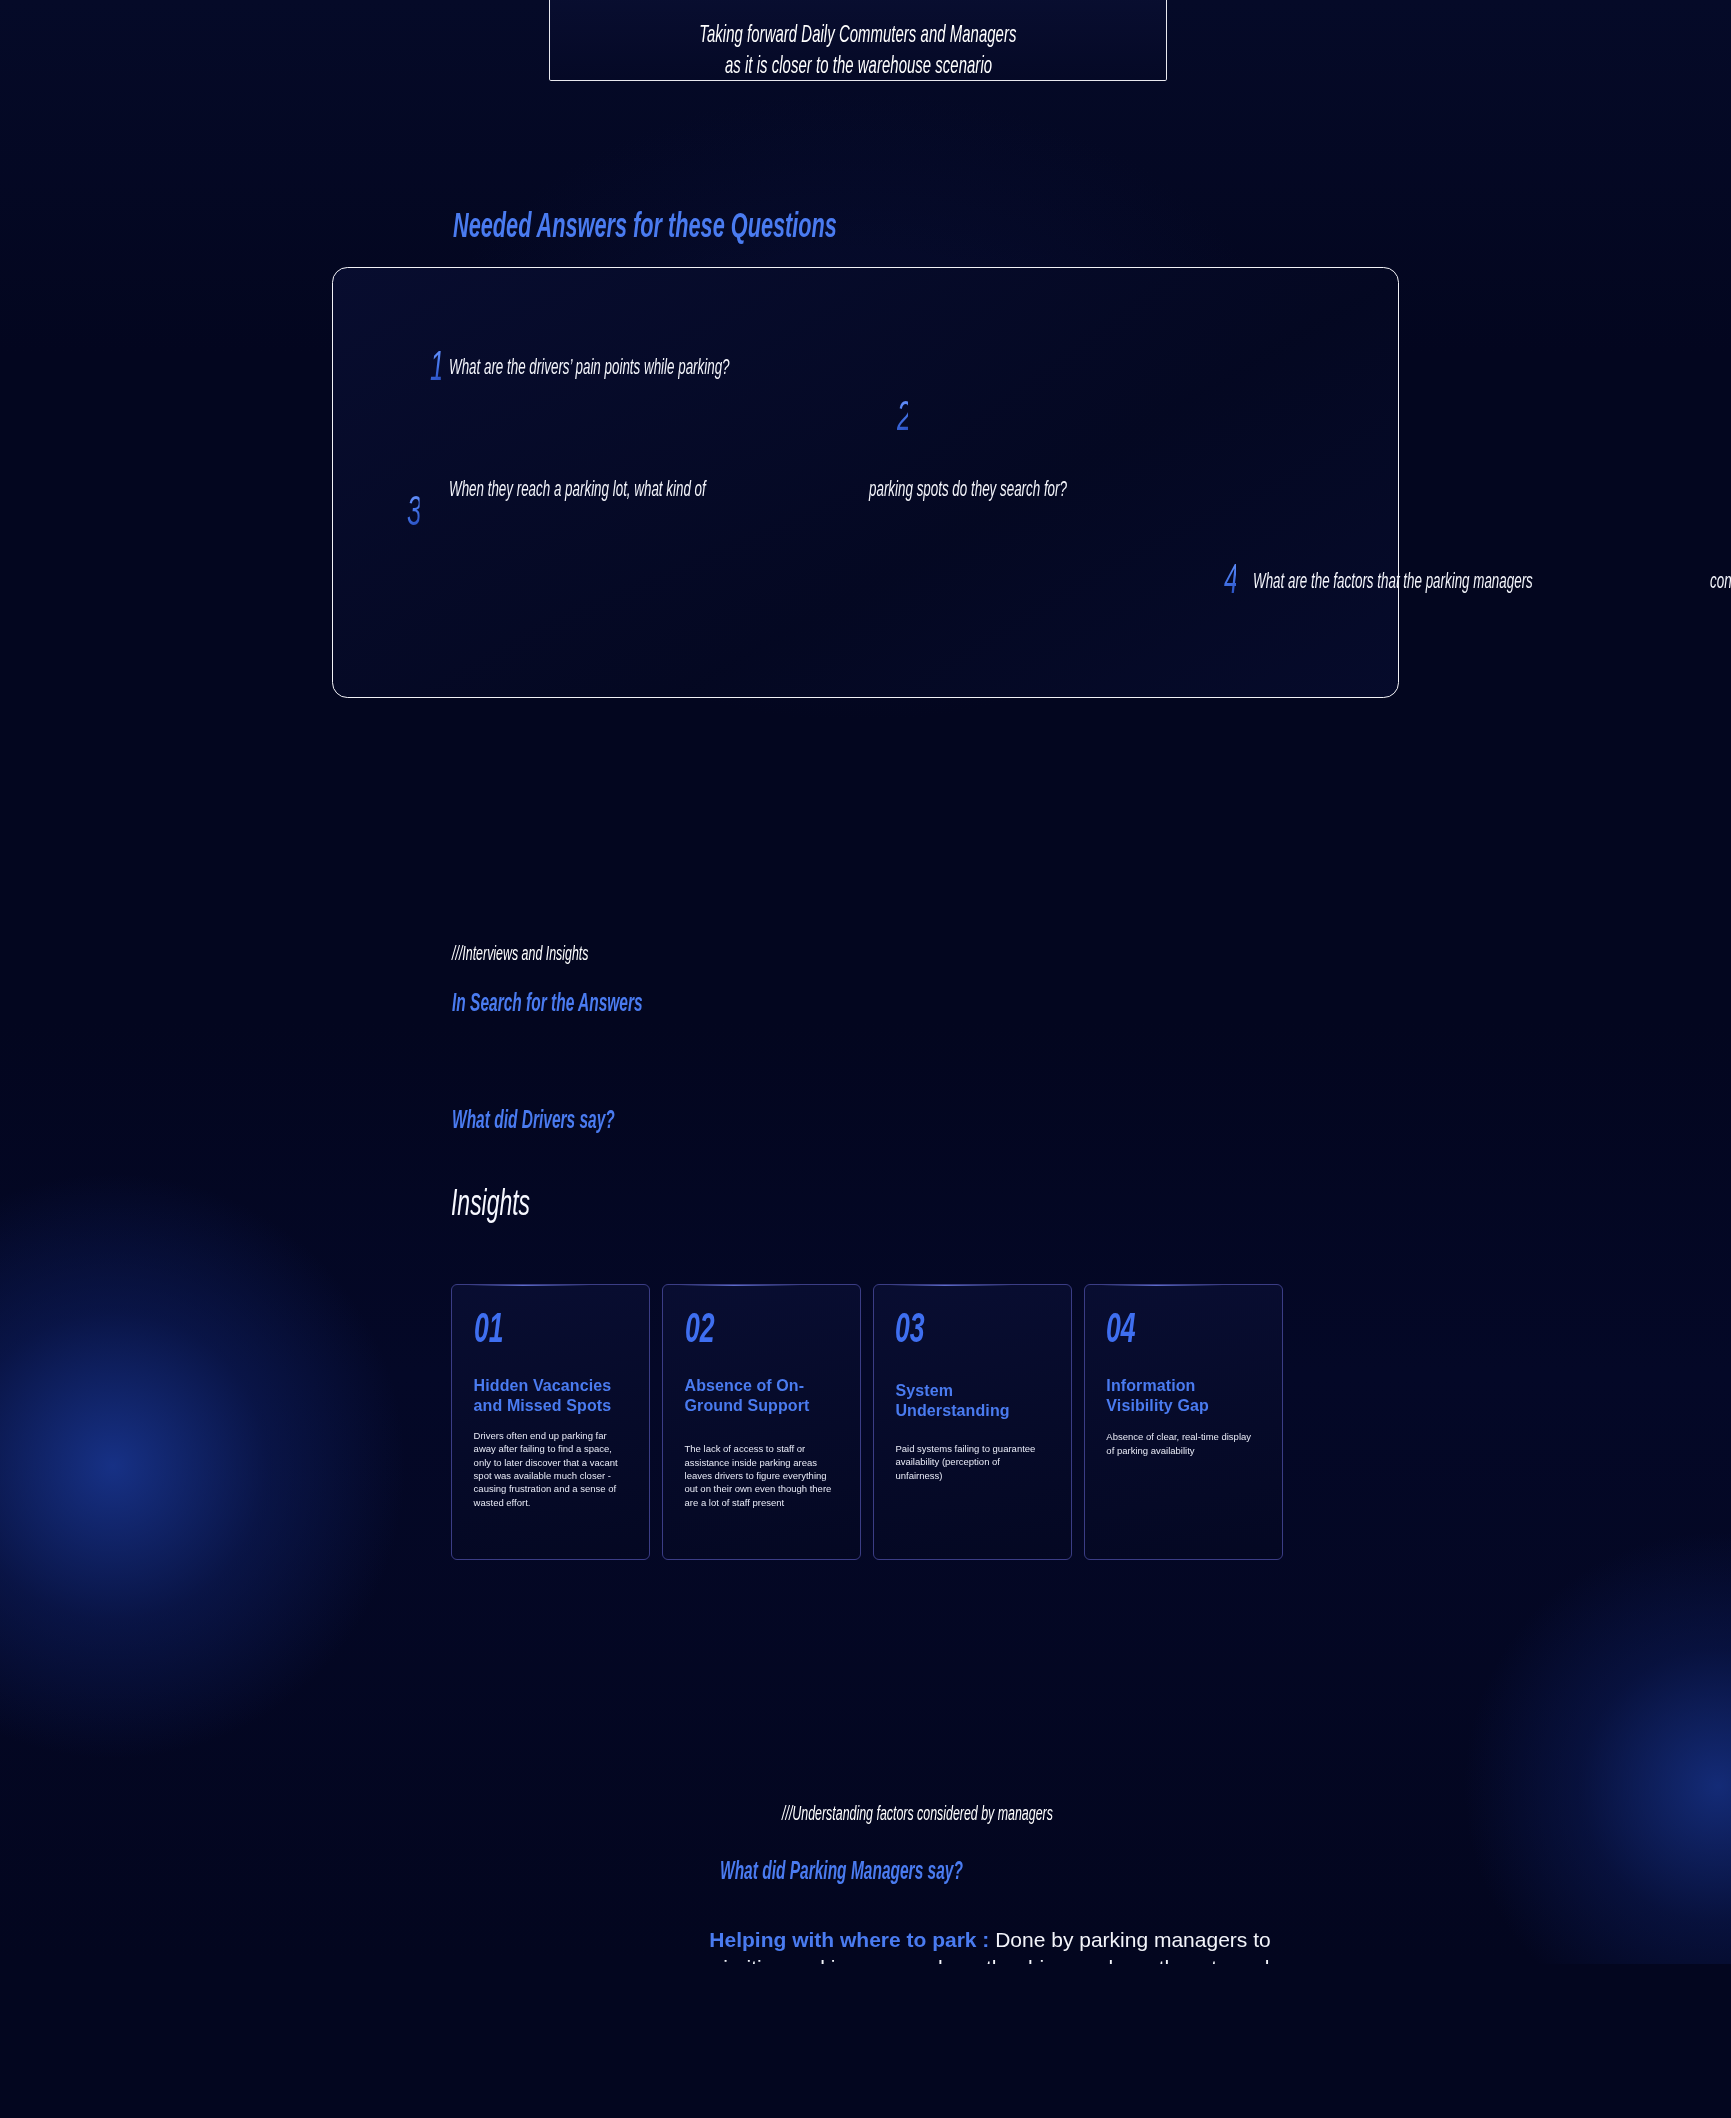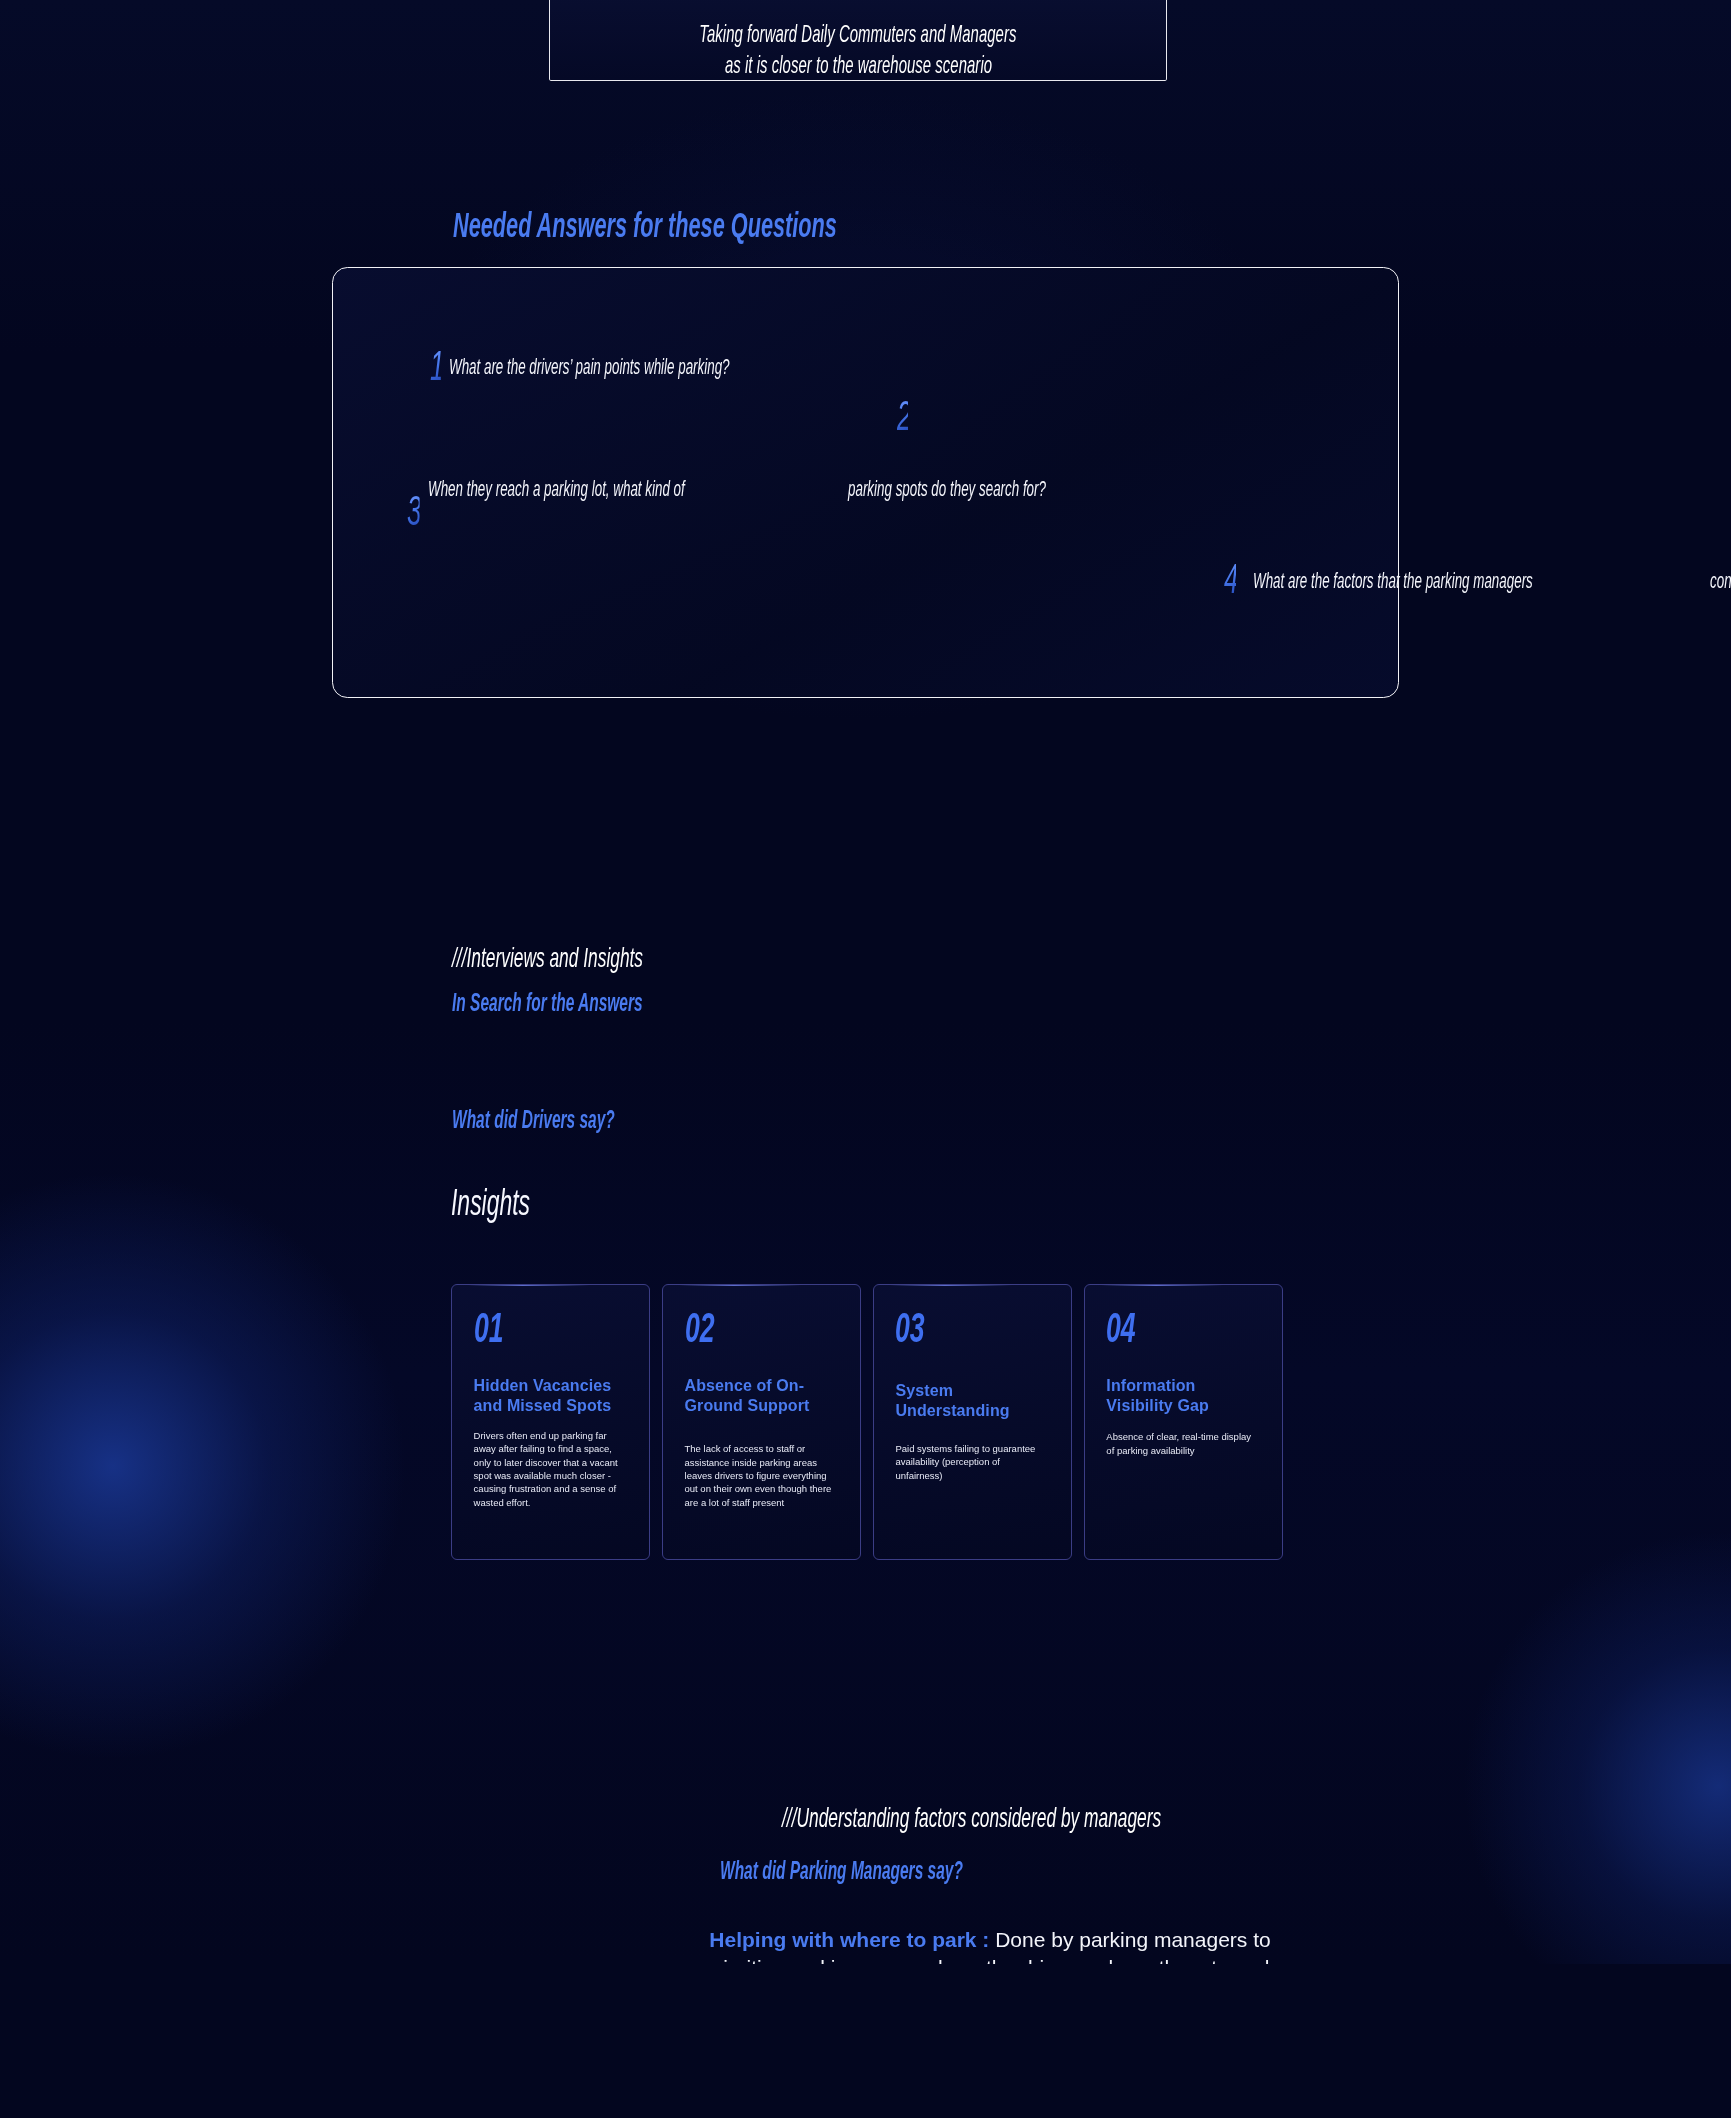--- a/index.html
+++ b/index.html
@@ -100,21 +100,21 @@
     font-size: 21.6px;
     font-weight: 500;
     line-height: 1.28;
     white-space: nowrap;
   }
   .q-text .l { display: block; }
 
   
   .eyebrow {
     color: #ffffff;
-    font-size: 28px;
+    font-size: 20px;
     font-weight: 500;
     text-align: center;
   }
   .blue-heading {
     color: #4a7bf0;
     font-size: 25px;
     font-weight: 700;
   }
 
   #eyebrow-interviews { left: 452px; top: 942px; }
@@ -230,21 +230,21 @@
         <span class="cond-italic l" style="display:inline-block">What are the drivers’ pain points while parking?</span>
       </div>
     </div>
 
     <div class="q-row" style="left:564px; top:126px;">
       <div class="q-num" style="width:19px">2</div>
     </div>
 
     <div class="q-row" style="left:74px; top:207px;">
       <div class="q-num" style="width:21px; margin-top:14.4px;">3</div>
-      <div class="q-text" style="margin-left:0; margin-top:0px;">
+      <div class="q-text" style="margin-left:21px; margin-top:0px;">
         <span class="cond-italic l" style="display:inline-block">When they reach a parking lot, what kind of</span>
         <span class="cond-italic l" style="display:inline-block">parking spots do they search for?</span>
       </div>
     </div>
 
     <div class="q-row" style="left:891px; top:289px;">
       <div class="q-num" style="width:20px">4</div>
       <div class="q-text" style="margin-left:9px; margin-top:10px;">
         <span class="cond-italic l" style="display:inline-block">What are the factors that the parking managers</span>
         <span class="cond-italic l" style="display:inline-block">consider while allocating parking spaces?</span>

